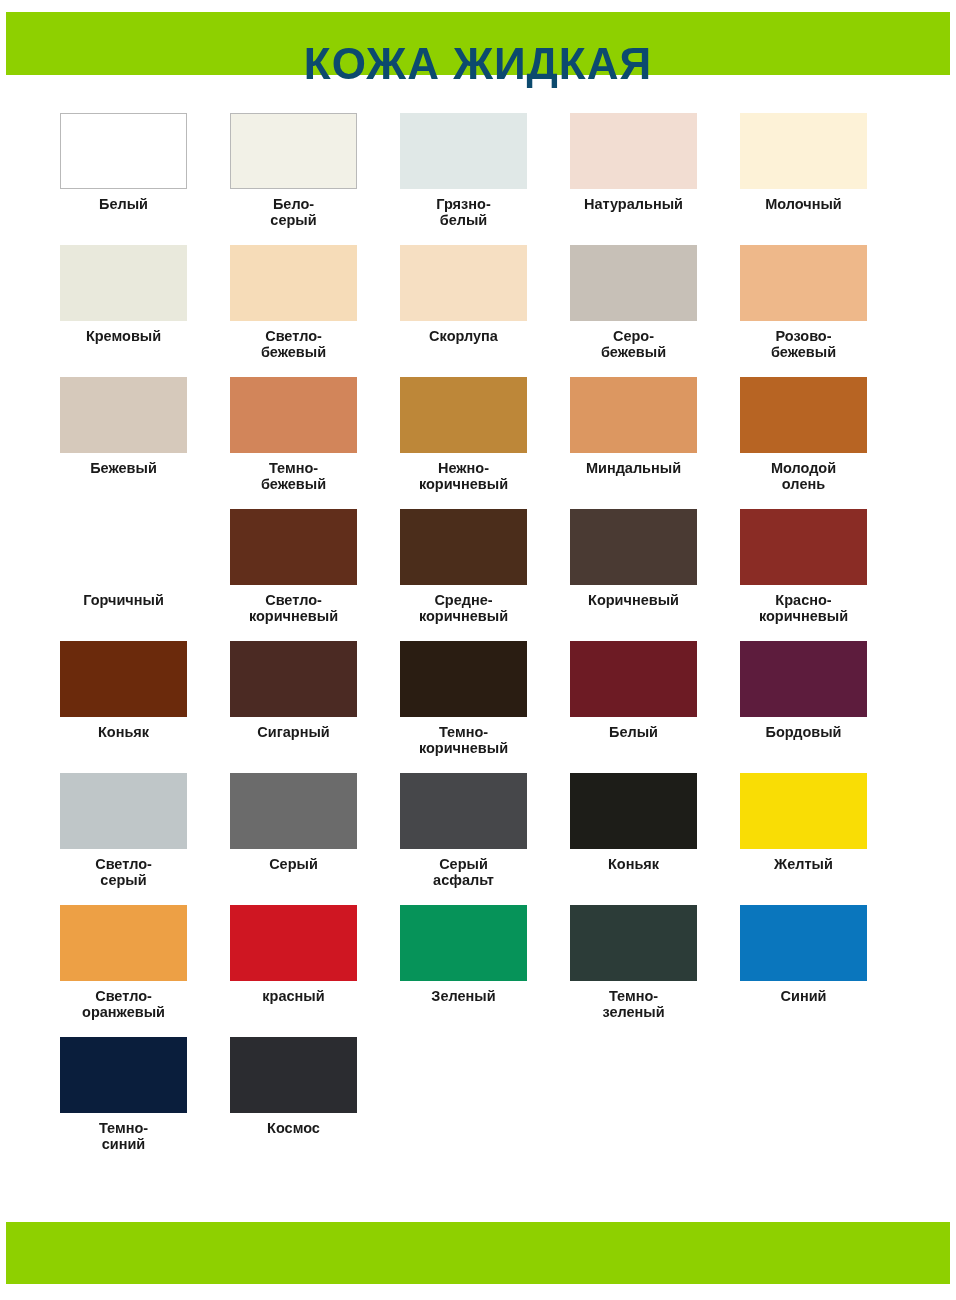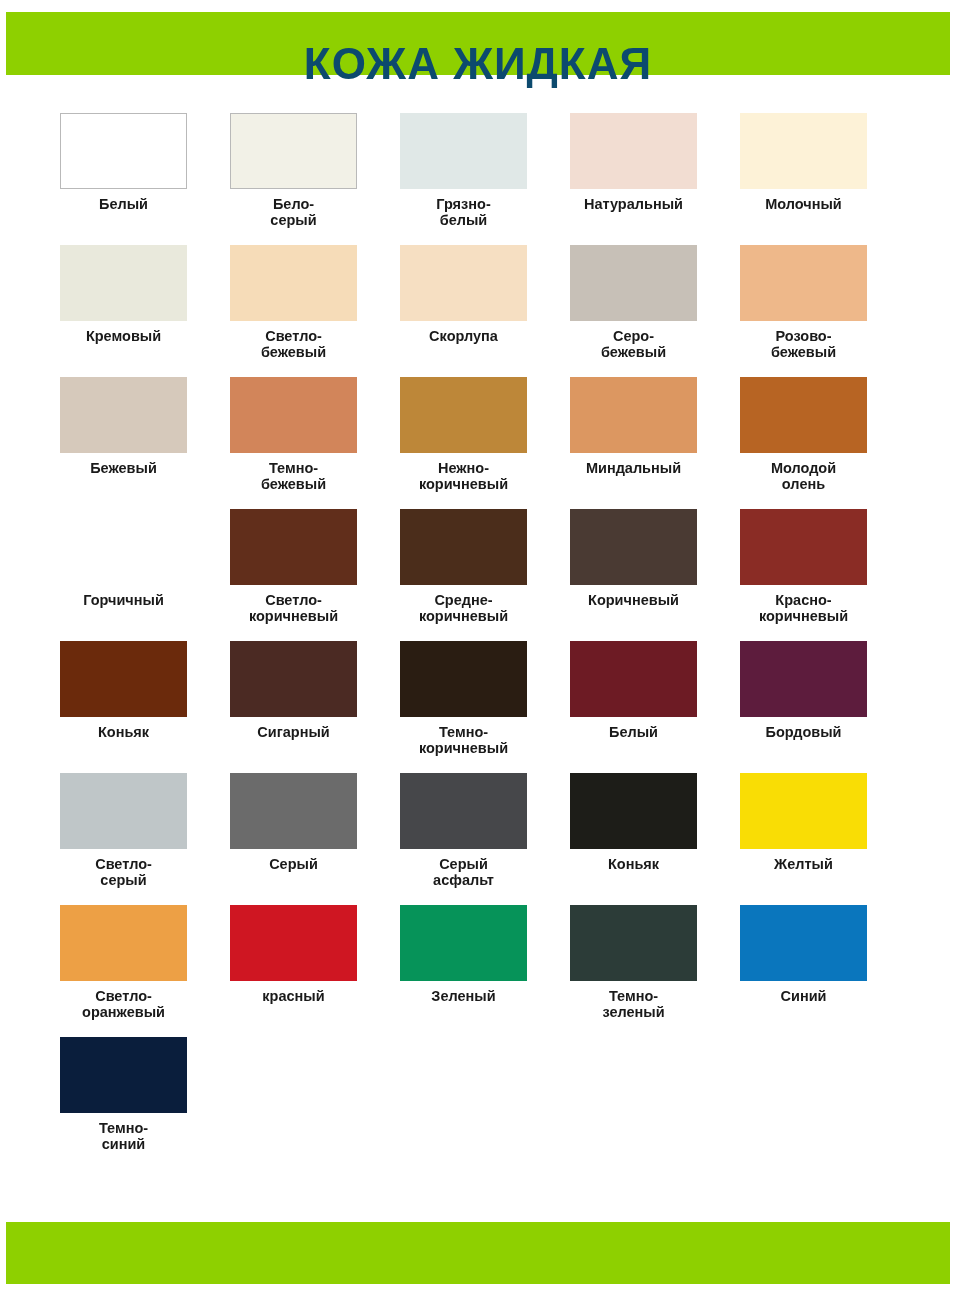--- a/index.html
+++ b/index.html
@@ -261,20 +261,24 @@
         </div>
         <div class="swatch-cell">
           <div class="swatch-chip" style="background-color: rgb(10, 118, 189);"></div>
           <div class="swatch-label">Синий</div>
         </div>
         <div class="swatch-cell">
           <div class="swatch-chip" style="background-color: rgb(10, 30, 60);"></div>
           <div class="swatch-label">Темно-
 синий</div>
         </div>
+        <div class="swatch-cell">
+          <div class="swatch-chip" style="background-color: rgb(43, 44, 48);"></div>
+          <div class="swatch-label">Космос</div>
+        </div>
       </div>
   </div>
 
   <div class="bottom-gap"></div>
 
   <div class="bottom-bar" style="background-color: rgb(142, 208, 0);"></div>
 
 </div>
 
 </body></html>

